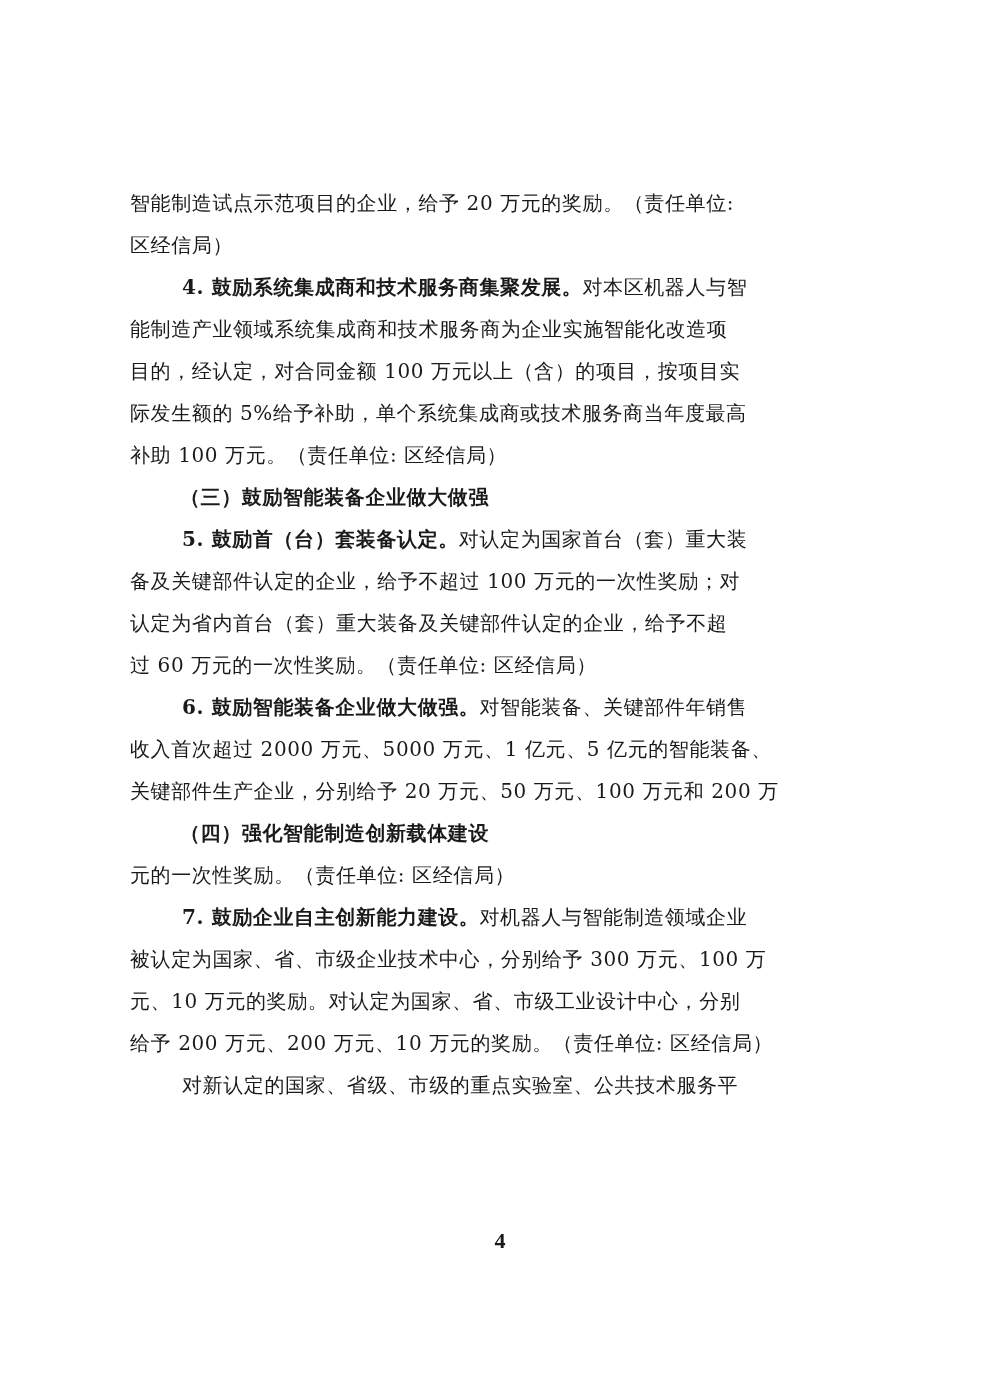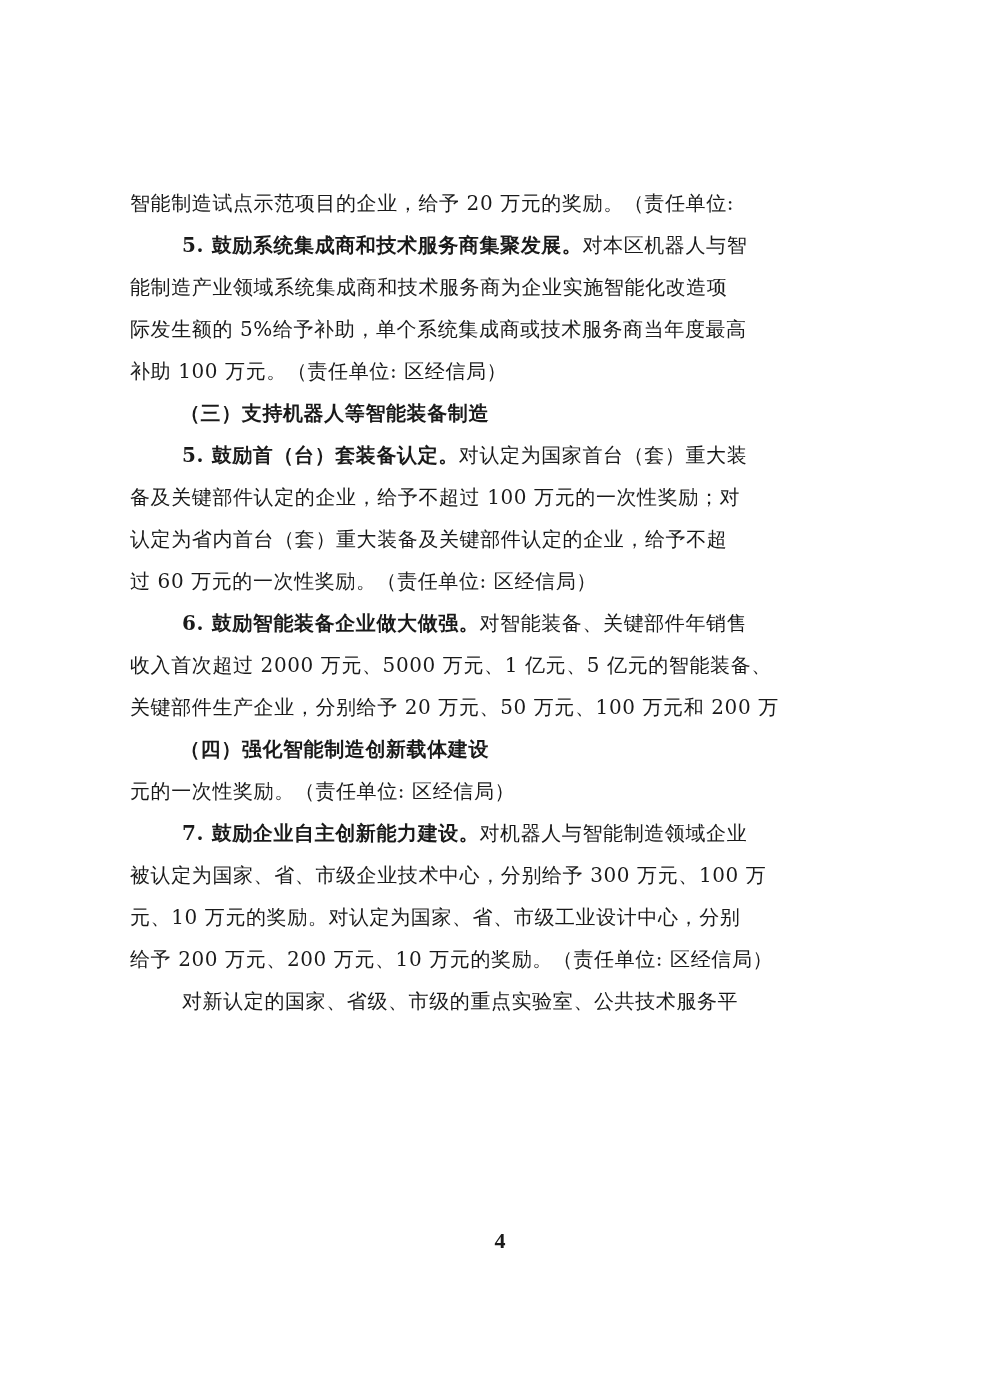--- a/index.html
+++ b/index.html
@@ -47,27 +47,29 @@
       font-size: 22px;
       font-weight: bold;
       font-family: "Liberation Serif", serif;
     }
   </style>
 </head>
 <body>
 
 <div class="page">
   <div class="line">智能制造试点示范项目的企业，给予 20 万元的奖励。（责任单位:</div>
+  <div class="line">区经信局）</div>
 
-  <div class="line indent"><span class="bold">5. 鼓励系统集成商和技术服务商集聚发展。</span><span>对本区机器人与智</span></div>
+  <div class="line indent"><span class="bold">4. 鼓励系统集成商和技术服务商集聚发展。</span><span>对本区机器人与智</span></div>
   <div class="line">能制造产业领域系统集成商和技术服务商为企业实施智能化改造项</div>
+  <div class="line">目的，经认定，对合同金额 100 万元以上（含）的项目，按项目实</div>
   <div class="line">际发生额的 5%给予补助，单个系统集成商或技术服务商当年度最高</div>
   <div class="line">补助 100 万元。（责任单位: 区经信局）</div>
 
-  <div class="line heading">（三）支持机器人等智能装备制造</div>
+  <div class="line heading">（三）鼓励智能装备企业做大做强</div>
 
   <div class="line indent"><span class="bold">5. 鼓励首（台）套装备认定。</span><span>对认定为国家首台（套）重大装</span></div>
   <div class="line">备及关键部件认定的企业，给予不超过 100 万元的一次性奖励；对</div>
   <div class="line">认定为省内首台（套）重大装备及关键部件认定的企业，给予不超</div>
   <div class="line">过 60 万元的一次性奖励。（责任单位: 区经信局）</div>
 
   <div class="line indent"><span class="bold">6. 鼓励智能装备企业做大做强。</span><span>对智能装备、关键部件年销售</span></div>
   <div class="line">收入首次超过 2000 万元、5000 万元、1 亿元、5 亿元的智能装备、</div>
   <div class="line">关键部件生产企业，分别给予 20 万元、50 万元、100 万元和 200 万</div>
   <div class="line heading">（四）强化智能制造创新载体建设</div>

